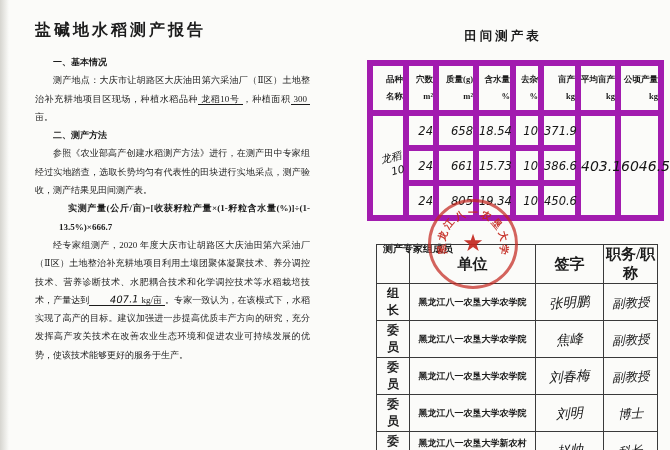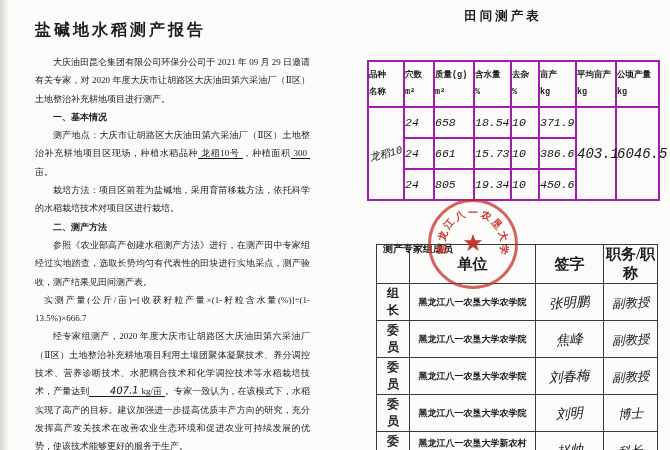--- a/index.html
+++ b/index.html
@@ -12,31 +12,31 @@
   .scan-edge{position:absolute;left:0;top:0;width:9px;height:100%;
     background:linear-gradient(90deg,#d6d5d0,#fbfbf9);}
   .page{position:absolute;top:0;height:450px;background:transparent;box-sizing:border-box;}
   .page-left{left:9px;width:325px;padding:12px 24px 0 26px;}
   .page-right{left:336px;width:334px;}
 
   
   .doc-title{margin:8px 0 12px;font-size:16px;font-weight:bold;letter-spacing:3px;}
   .page-left p{margin:0;font-size:9px;line-height:18.3px;text-align:justify;text-indent:2em;}
   p.heading{font-weight:bold;}
-  p.formula{font-weight:normal;text-indent:1em;}
+  p.formula{font-weight:bold;text-indent:1em;margin-left:24px;}
   .u{border-bottom:1px solid #1c1c1c;padding:0 3px;}
   .hand{font-family:"DejaVu Sans",sans-serif;font-style:italic;color:#141414;}
   .hand-inline{display:inline-block;transform:rotate(-2deg);font-size:10px;}
 
   
-  .table-title{position:absolute;left:0;top:8px;width:100%;margin:0;text-align:center;
+  .table-title{position:absolute;left:0;top:28px;width:100%;margin:0;text-align:center;
     font-size:12.5px;font-weight:bold;letter-spacing:3px;}
   table{border-collapse:collapse;table-layout:fixed;}
   .field-table{position:absolute;left:31px;top:60px;width:291px;}
-  .field-table th,.field-table td{border:2px solid #a21caf;text-align:left;vertical-align:middle;padding:0;font-family:Liberation Mono, monospace;}
+  .field-table th,.field-table td{border:6px solid #a21caf;text-align:right;vertical-align:middle;padding:0;}
   .field-table th{font-size:8.5px;font-weight:bold;height:44px;line-height:17px;}
   .field-table td{height:29px;}
   .cell-hand{font-family:"DejaVu Sans",sans-serif;font-style:italic;font-size:11.5px;color:#161616;margin-top:20px;}
   .variety-hand{display:inline-block;transform:rotate(-14deg);font-size:10.5px;}
   .sum-hand{font-size:14px;}
 
   .expert-label{position:absolute;left:31px;top:226px;margin:16px;font-size:10px;font-weight:bold;}
   .expert-table{position:absolute;left:40px;top:244px;width:281px;}
   .expert-table th,.expert-table td{border:1px solid #3a3a3a;text-align:center;vertical-align:middle;}
   .expert-table th{height:32px;font-size:15px;font-weight:bold;padding:0;}
@@ -55,25 +55,23 @@
     font-size:24px;color:#c4281f;line-height:1;}
 </style>
 </head>
 <body>
 
 <div class="scan-edge"></div>
 
 <div class="page page-left">
   <h1 class="doc-title">盐碱地水稻测产报告</h1>
 
-  <p>大庆油田昆仑集团有限公司环保分公司于 2021 年 09 月 29 日邀请有关专家，对 2020 年度大庆市让胡路区大庆油田第六采油厂（Ⅱ区）土地整治补充耕地项目进行测产。</p>
 
   <p class="heading">一、基本情况</p>
   <p><span>测产地点：大庆市让胡路区大庆油田第六采油厂（Ⅱ区）土地整治补充耕地项目区现场，种植水稻品种</span><span class="u">龙稻10号</span><span>，种植面积</span><span class="u">300</span><span>亩。</span></p>
-  <p>栽培方法：项目区前茬为盐碱地，采用育苗移栽方法，依托科学的水稻栽培技术对项目区进行栽培。</p>
 
   <p class="heading">二、测产方法</p>
   <p>参照《农业部高产创建水稻测产方法》进行，在测产田中专家组经过实地踏查，选取长势均匀有代表性的田块进行实地采点，测产验收，测产结果见田间测产表。</p>
   <p class="formula">实测产量(公斤/亩)=[收获籽粒产量×(1-籽粒含水量(%)]÷(1-13.5%)×666.7</p>
 
   <p><span>经专家组测产，2020 年度大庆市让胡路区大庆油田第六采油厂（Ⅱ区）土地整治补充耕地项目利用土壤团聚体凝聚技术、养分调控技术、营养诊断技术、水肥耦合技术和化学调控技术等水稻栽培技术，产量达到</span><span class="u"><span class="hand hand-inline">407.1</span>&nbsp;<span>kg/亩</span></span><span>。专家一致认为，在该模式下，水稻实现了高产的目标。建议加强进一步提高优质丰产方向的研究，充分发挥高产攻关技术在改善农业生态环境和促进农业可持续发展的优势，使该技术能够更好的服务于生产。</span></p>
 </div>
 
 <div class="page page-right">
   <h2 class="table-title">田间测产表</h2>

